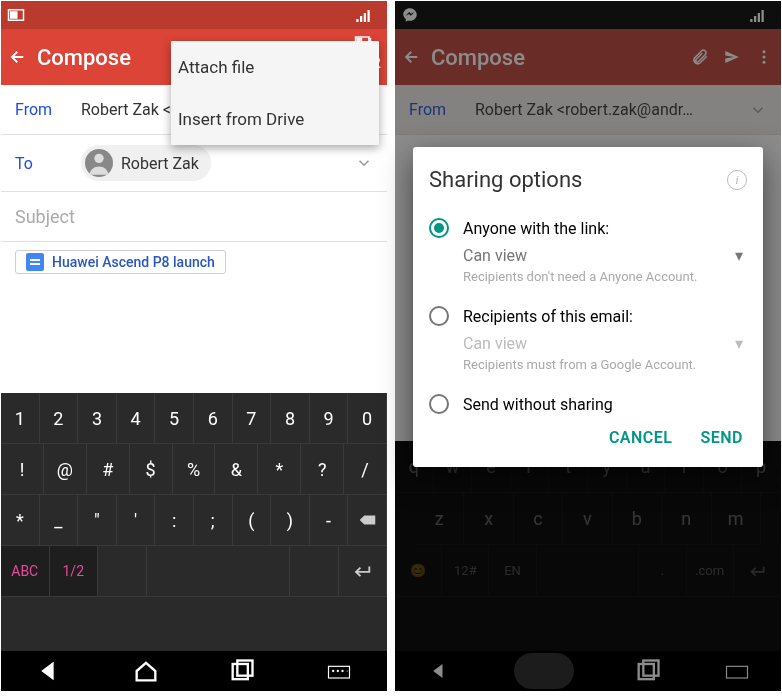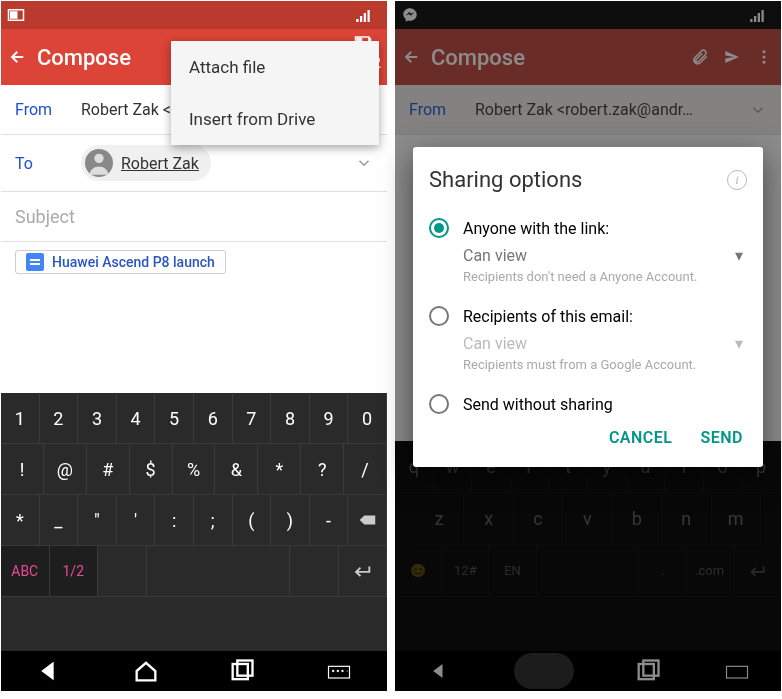--- a/index.html
+++ b/index.html
@@ -18,33 +18,33 @@
   
   .appbar { height: 56px; background:#db4437; display:flex; align-items:center; padding: 0 8px; color:#fff; gap:10px; }
   .appbar .title { font-size:22px; font-weight:500; }
 
   
   .row { display:flex; align-items:center; border-bottom:1px solid #e0e0e0; padding: 10px 14px; min-height:50px; font-size:16px; }
   .row .label { color:#1d4ed8; width:66px; }
   .row .value { flex:1; color:#333; }
   .chev { color:#aaa; }
 
-  .chip { display:inline-flex; align-items:center; gap:8px; background:#f1f0f0; border-radius:20px; padding:4px 12px 4px 4px;text-decoration:underline; }
+  .chip { display:inline-flex; align-items:center; gap:8px; background:#f1f0f0; border-radius:20px; padding:4px 12px 4px 4px; }
   .avatar { width:28px; height:28px; border-radius:50%; background:#888; display:flex; align-items:center; justify-content:center; color:#fff; font-size:12px; }
 
   .subj { padding:14px; color:#aaa; font-size:18px; }
 
   .attach-chip { margin:8px 14px; display:inline-flex; align-items:center; gap:8px; border:1px solid #cfcfcf; border-radius:3px; padding:2px 10px; color:#2b56c2; font-size:14px; font-weight:500; }
   .doc-ic { width:18px; height:18px; background:#4285f4; border-radius:2px; display:flex; align-items:center; justify-content:center; }
   .doc-ic span { width:10px; border-top:2px solid #fff; border-bottom:2px solid #fff; height:6px; display:block; position:relative; }
   .doc-ic span::after { content:""; position:absolute; top:2px; left:0; width:7px; border-top:2px solid #fff; }
 
   
   .menu { position:absolute; right:8px; top:40px; width:208px; background:#f5f5f5; box-shadow:0 3px 10px rgba(0,0,0,.35); border-radius:1px; z-index:30; }
-  .menu .mi { padding:16px 18px; font-size:17px; color:#333; }
+  .menu .mi { padding:16px 7px; font-size:17px; color:#333; }
   .menu .mi+.mi { border-top:0; }
 
   
   .kbd { position:absolute; left:0; right:0; bottom:40px; background:#2a2a2a; height:258px; color:#fff; }
   .krow { display:flex; }
   .key { flex:1; display:flex; flex-direction:column; align-items:center; justify-content:center; height:51px; border-right:1px solid #3a3a3a; border-bottom:1px solid #3a3a3a; font-size:18px; position:relative; }
   .key.wide { flex:1.4; }
   .key.dark { background:#1e1e1e; color:#ec4899; font-size:14px; }
 
   

